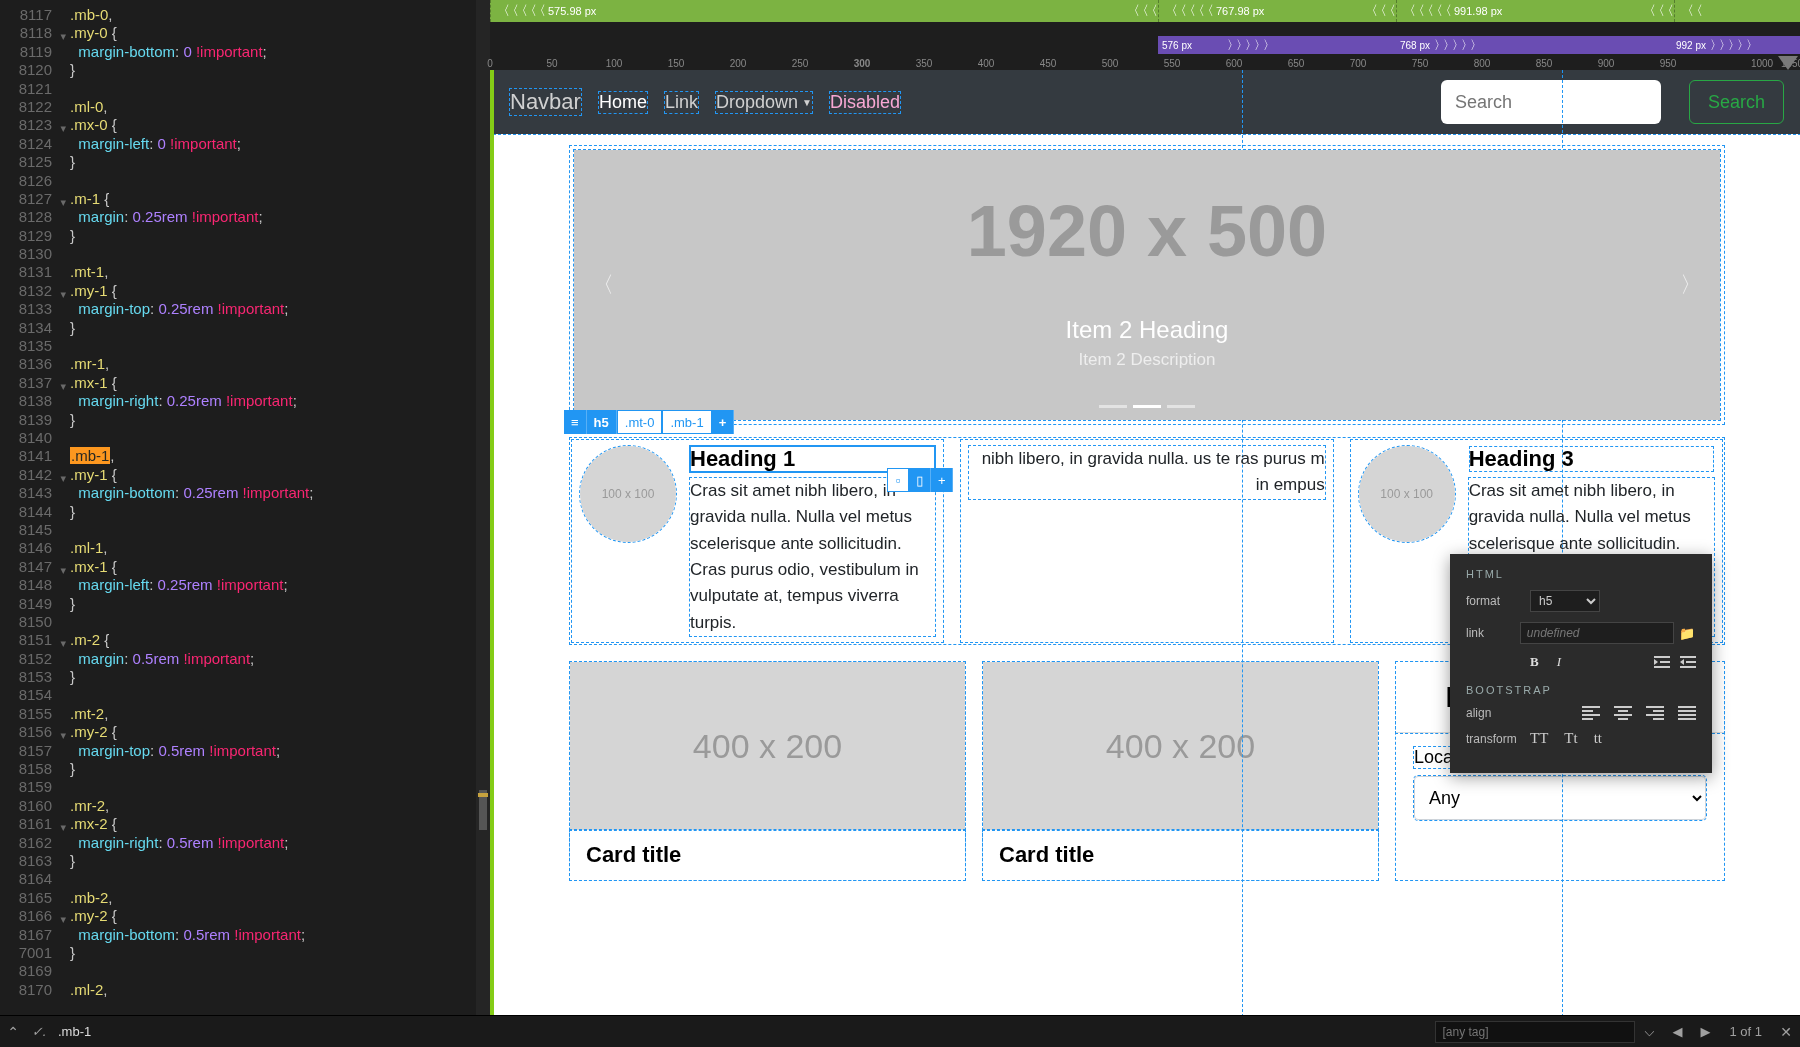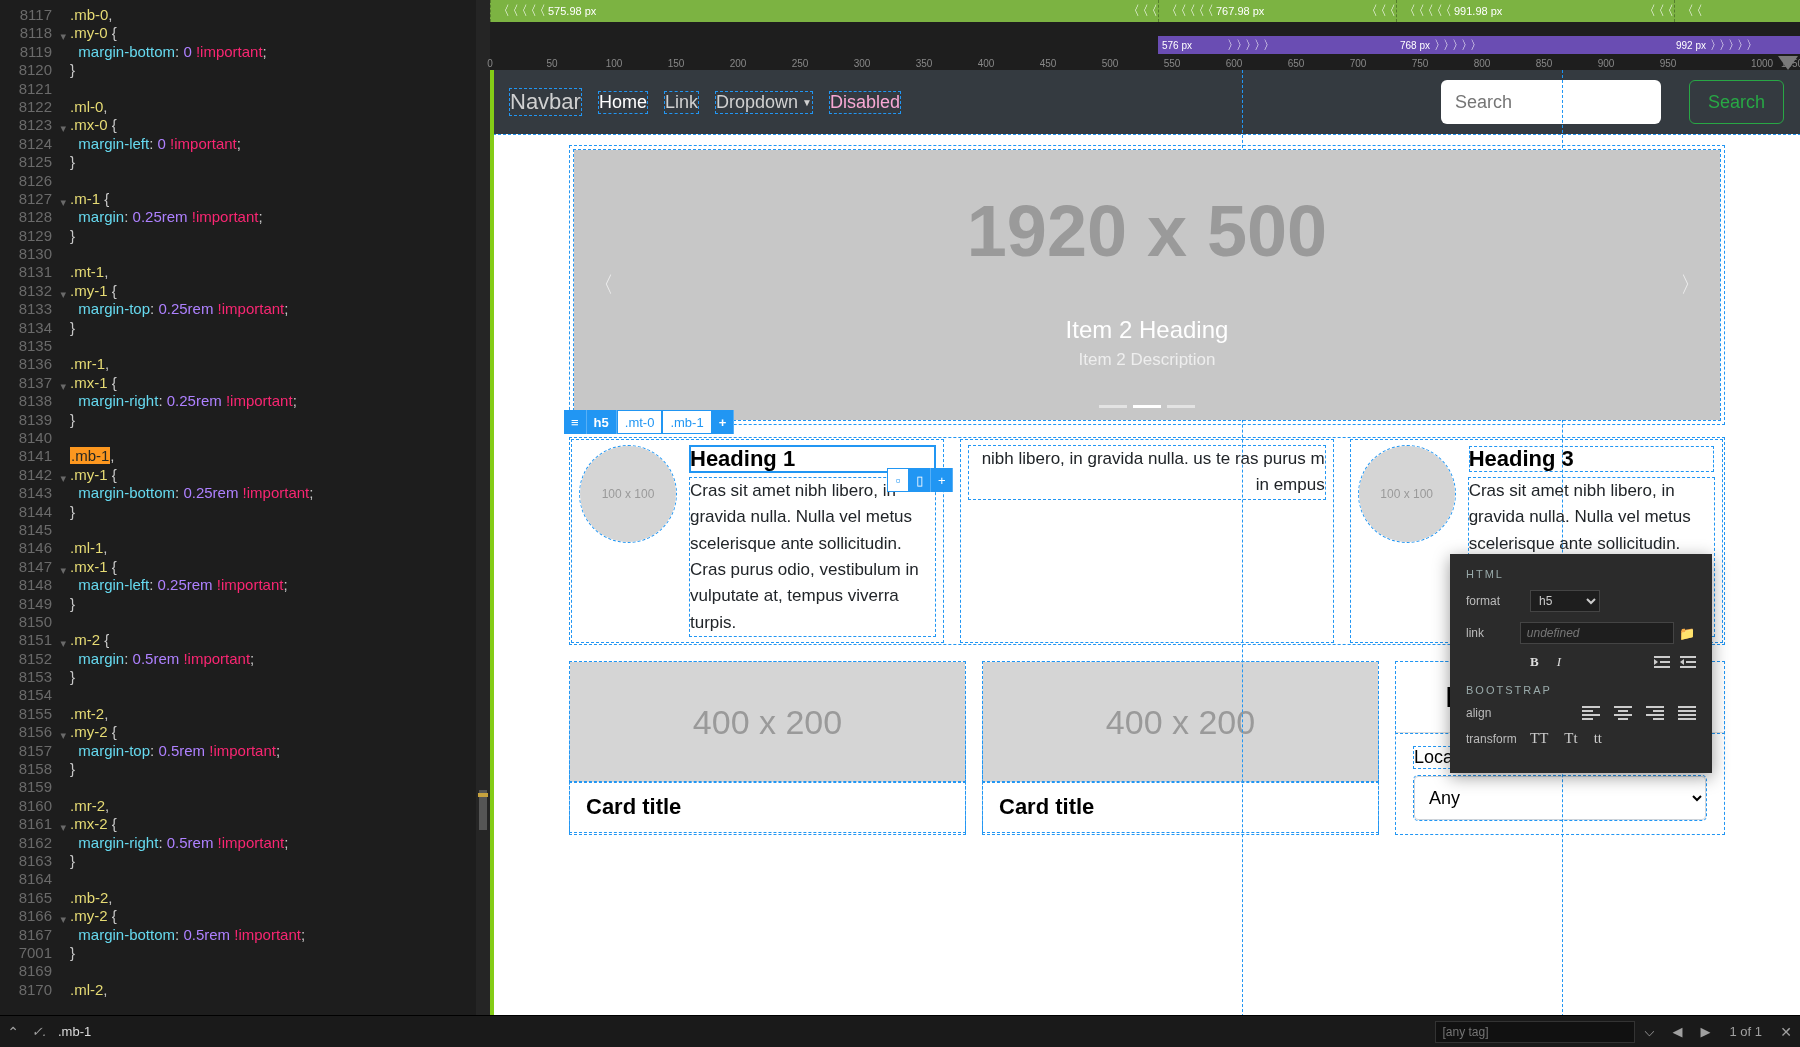--- a/index.html
+++ b/index.html
@@ -109,21 +109,21 @@
 .popover .indents { display: flex; gap: 10px; margin-left: auto; }
 .popover .indents .ic { width: 16px; height: 14px; display: inline-block; position: relative; }
 .popover .aligns { display: flex; gap: 14px; margin-left: auto; }
 .popover .al { width: 18px; height: 14px; display: inline-flex; flex-direction: column; justify-content: space-between; cursor: pointer; }
 .popover .al i { height: 2px; background: #ccc; display: block; }
 .popover .tt { font-family: Georgia, serif; font-size: 15px; cursor: pointer; }
 
 
 .row2 { display: flex; gap: 18px; margin: 18px 76px 0; }
 .img-card { flex: 1; outline: 1px dashed #2196f3; }
-.img-card .img { background: #d5d5d5; height: 120px; display: flex; align-items: center; justify-content: center; color: #9a9a9a; font-size: 34px; font-weight: 500; outline: 1px dashed #2196f3; }
+.img-card .img { background: #d5d5d5; height: 168px; display: flex; align-items: center; justify-content: center; color: #9a9a9a; font-size: 34px; font-weight: 500; outline: 1px dashed #2196f3; }
 .img-card .ct { padding: 12px 16px; font-size: 22px; font-weight: 600; outline: 1px dashed #2196f3; }
 .sidebar-card { width: 328px; outline: 1px dashed #2196f3; }
 .sidebar-card .hd { font-size: 30px; font-weight: 700; text-align: center; padding: 18px 0; border-bottom: 1px solid #ddd; outline: 1px dashed #2196f3; }
 .sidebar-card .bd { padding: 14px 18px; }
 .sidebar-card label { font-size: 18px; display: block; margin-bottom: 8px; outline: 1px dashed #2196f3; }
 .sidebar-card select { width: 100%; height: 44px; border: 1px solid #ced4da; border-radius: 4px; font-size: 18px; padding: 0 10px; background: #fff; outline: 1px dashed #2196f3; }
 
 .dash-box { outline: 1px dashed #2196f3; }
 
 
@@ -235,21 +235,21 @@
             </div>
           </div>
         </div>
       <div class="ruler" id="ruler" style="position:absolute; left:0; right:0; top:54px;">
           <span class="tick" style="left: 0px;">0</span>
           <span class="tick" style="left: 62px;">50</span>
           <span class="tick" style="left: 124px;">100</span>
           <span class="tick" style="left: 186px;">150</span>
           <span class="tick" style="left: 248px;">200</span>
           <span class="tick" style="left: 310px;">250</span>
-          <span class="tick" style="left: 372px;">300</span>
+          <span class="tick" style="left: 372px; font-weight: bold;">300</span>
           <span class="tick" style="left: 434px;">350</span>
           <span class="tick" style="left: 496px;">400</span>
           <span class="tick" style="left: 558px;">450</span>
           <span class="tick" style="left: 620px;">500</span>
           <span class="tick" style="left: 682px;">550</span>
           <span class="tick" style="left: 744px;">600</span>
           <span class="tick" style="left: 806px;">650</span>
           <span class="tick" style="left: 868px;">700</span>
           <span class="tick" style="left: 930px;">750</span>
           <span class="tick" style="left: 992px;">800</span>

